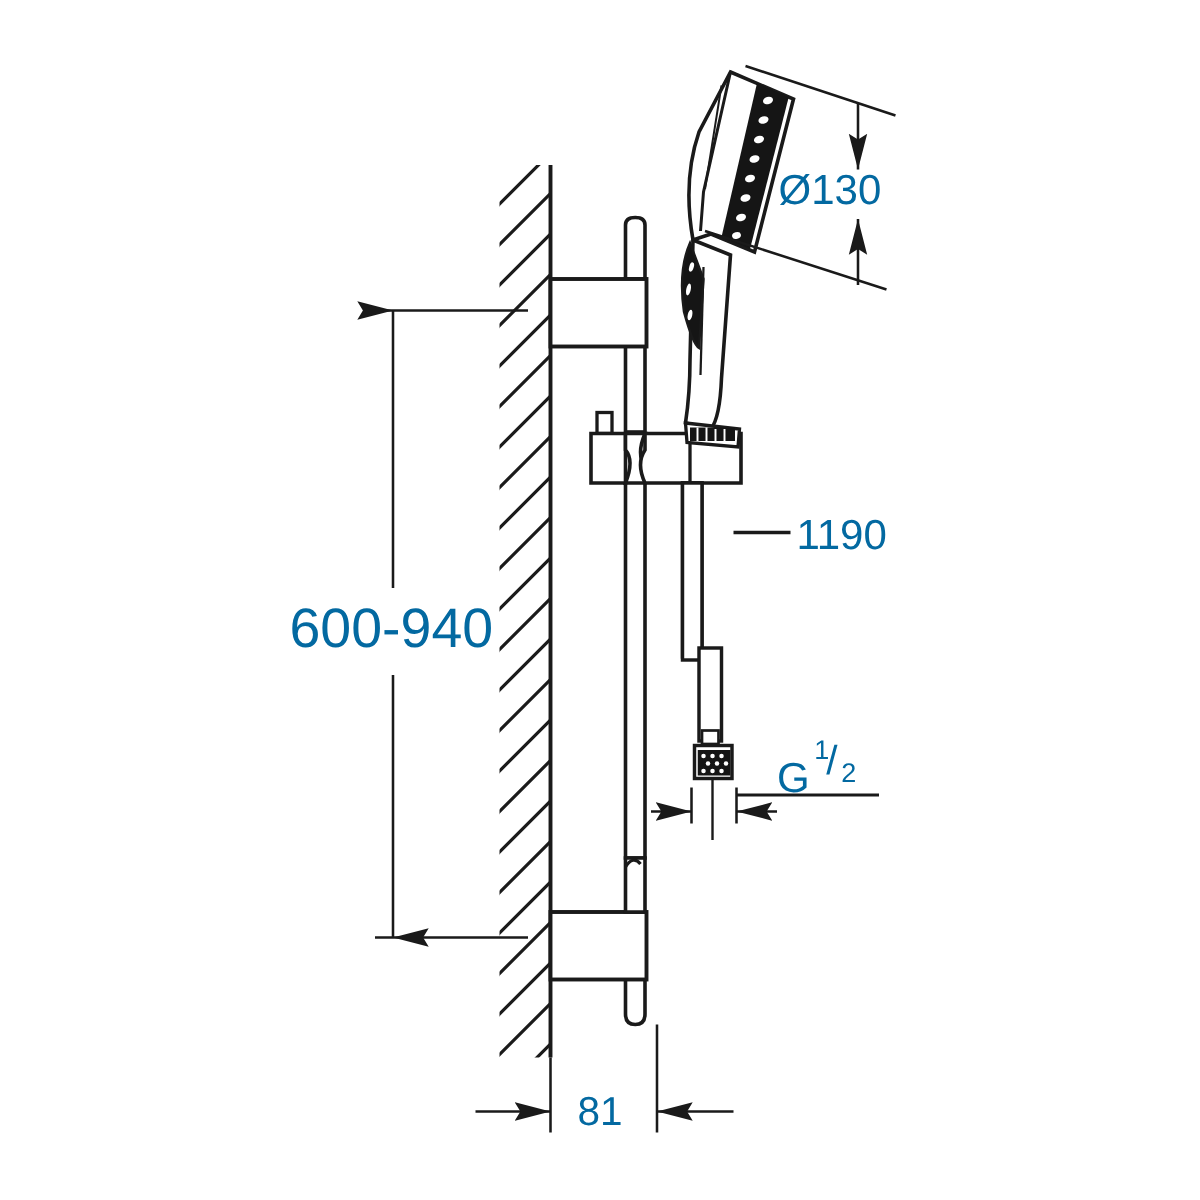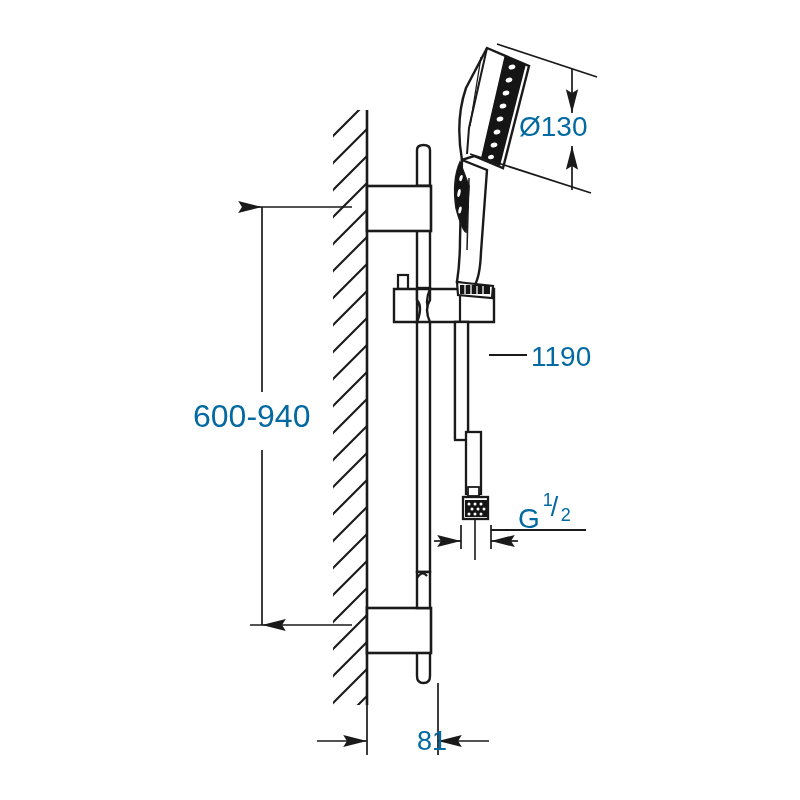--- a/index.html
+++ b/index.html
@@ -4,24 +4,24 @@
 <title>Technical Drawing</title>
 <style>
   html,body{margin:0;padding:0;background:#ffffff;}
   body{width:800px;height:800px;overflow:hidden;
        font-family:"Liberation Sans","DejaVu Sans",sans-serif;}
   #stage{position:relative;width:800px;height:800px;background:#ffffff;}
   #drawing{position:absolute;left:0;top:0;width:800px;height:800px;}
   .dimlabel{position:absolute;color:#0369a1;font-weight:400;
             font-family:Liberation Sans, sans-serif;
             white-space:nowrap;line-height:1;}
-  #lbl-600940{left:193px;top:400px;font-size:32px;letter-spacing:0px;}
+  #lbl-600940{left:193px;top:400px;font-size:37px;letter-spacing:0px;}
   #lbl-1750{left:531px;top:343px;font-size:28px;}
   #lbl-d130{left:519px;top:113px;font-size:28px;}
-  #lbl-81{left:385px;top:728px;font-size:27px;margin-left:32px;}
+  #lbl-81{left:385px;top:728px;font-size:27px;}
   #lbl-g12{left:518px;top:500px;font-size:28px;}
   .frac{display:inline-block;position:relative;vertical-align:baseline;
         width:34px;height:1em;}
   .frac .num{position:absolute;left:3px;top:-9px;font-size:18px;}
   .frac .sl{position:absolute;left:11px;top:-6px;font-size:27px;}
   .frac .den{position:absolute;left:21px;top:6px;font-size:18px;}
 </style>
 </head>
 <body>
 

